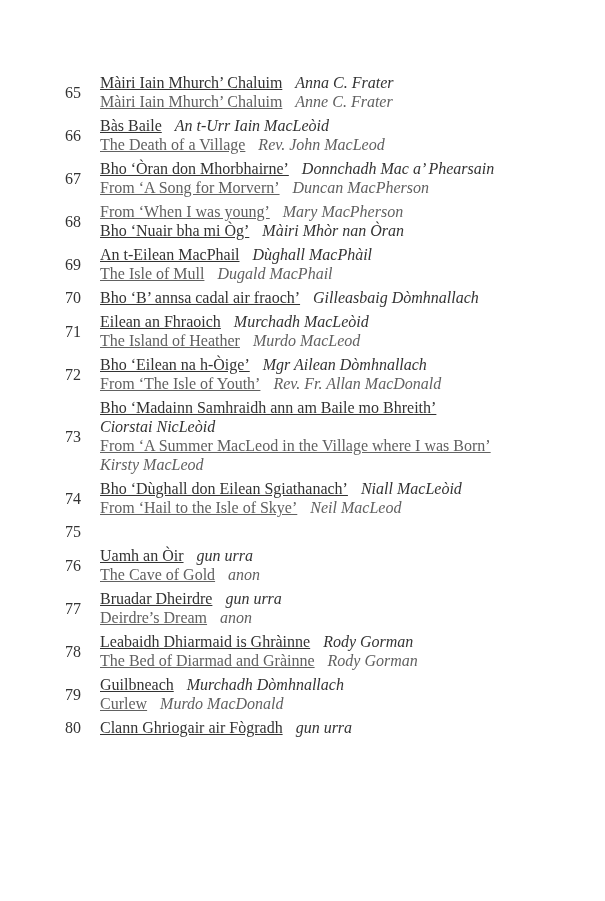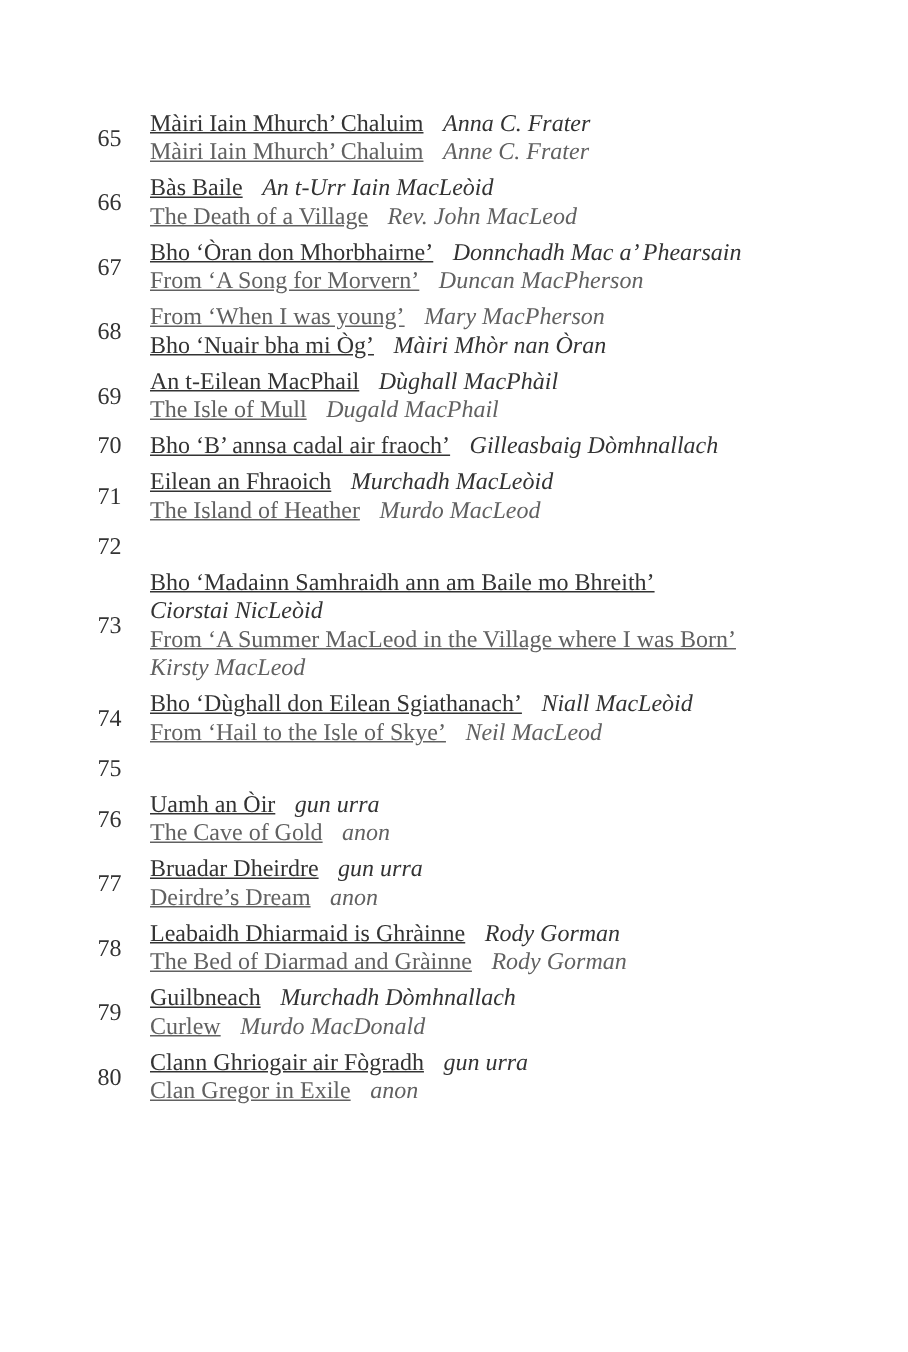--- a/index.html
+++ b/index.html
@@ -109,20 +109,24 @@
   <div class="entry">
     <div class="num">71</div>
     <div class="lines">
       <div class="line gaelic"><span class="title">Eilean an Fhraoich</span><span class="gap"></span><span class="author">Murchadh MacLeòid</span></div>
       <div class="line english"><span class="title">The Island of Heather</span><span class="gap"></span><span class="author">Murdo MacLeod</span></div>
     </div>
   </div>
 
   <div class="entry">
     <div class="num">72</div>
+    <div class="lines">
+      <div class="line gaelic"><span class="title">Bho ‘Eilean na h-Òige’</span><span class="gap"></span><span class="author">Mgr Ailean Dòmhnallach</span></div>
+      <div class="line english"><span class="title">From ‘The Isle of Youth’</span><span class="gap"></span><span class="author">Rev. Fr. Allan MacDonald</span></div>
+    </div>
   </div>
 
   <div class="entry">
     <div class="num">73</div>
     <div class="lines">
       <div class="line gaelic"><span class="title">Bho ‘Madainn Samhraidh ann am Baile mo Bhreith’</span><span class="gap"></span><span class="author">Ciorstai NicLeòid</span></div>
       <div class="line english"><span class="title">From ‘A Summer MacLeod in the Village where I was Born’</span><span class="gap"></span><span class="author">Kirsty MacLeod</span></div>
     </div>
   </div>
 
@@ -167,17 +171,16 @@
     <div class="lines">
       <div class="line gaelic"><span class="title">Guilbneach</span><span class="gap"></span><span class="author">Murchadh Dòmhnallach</span></div>
       <div class="line english"><span class="title">Curlew</span><span class="gap"></span><span class="author">Murdo MacDonald</span></div>
     </div>
   </div>
 
   <div class="entry">
     <div class="num">80</div>
     <div class="lines">
       <div class="line gaelic"><span class="title">Clann Ghriogair air Fògradh</span><span class="gap"></span><span class="author">gun urra</span></div>
-      <div class="line english"><span class="title">Clan Gregor in Exile</span><span class="gap"></span><span class="author">anon</span></div>
     </div>
   </div>
 </div>
 </div>
 
 </body></html>

